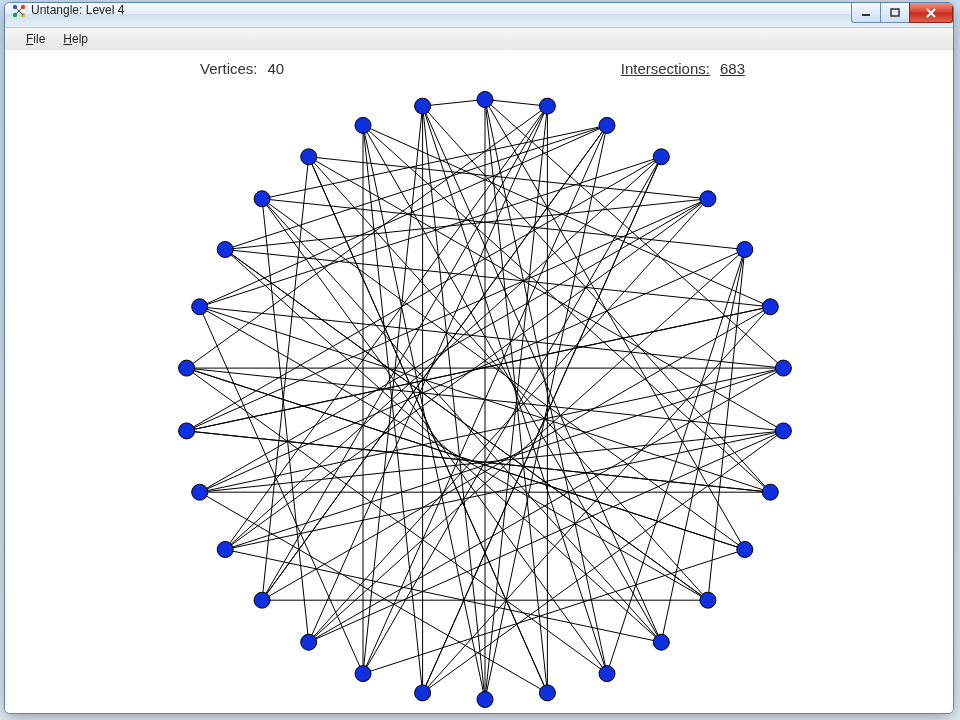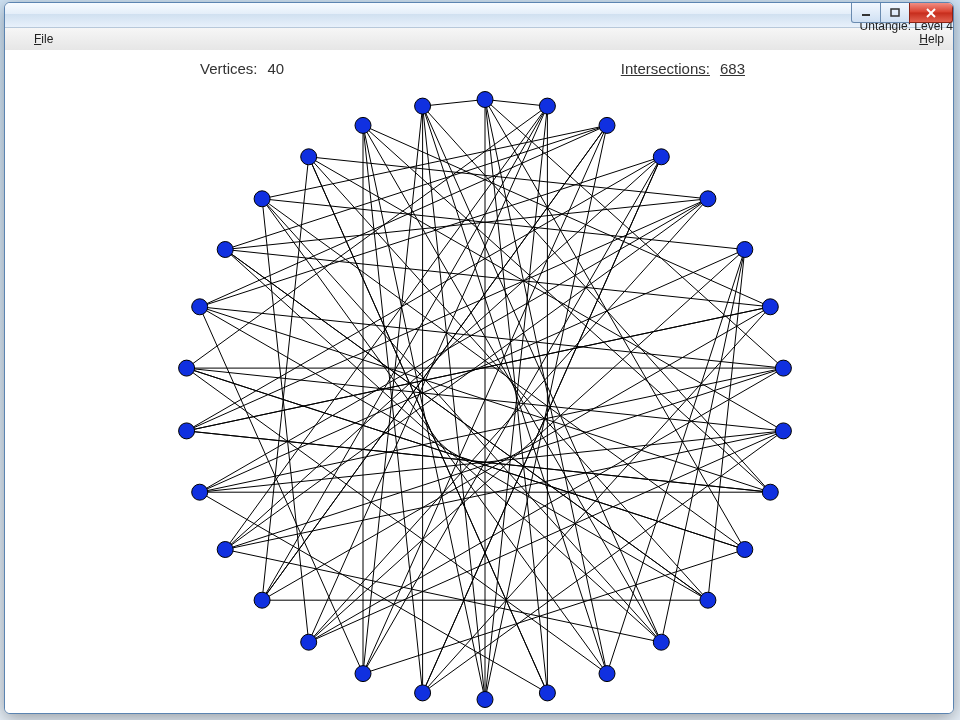--- a/index.html
+++ b/index.html
@@ -28,24 +28,23 @@
     border-radius: 6px;
     box-shadow: 0 4px 18px rgba(0,0,0,0.35);
     background: #fff;
     overflow: hidden;
   }
   .titlebar {
     height: 24px;
     background: linear-gradient(to bottom, #f7fbff 0%, #e4eef9 45%, #d0e0f0 46%, #e8f1fb 100%);
     border-bottom: 1px solid #b7c8da;
     display: flex;
-    align-items: flex-end;
+    align-items: flex-start;
     position: relative;
     user-select: none;
-    flex-direction: column;
   }
   .titlebar .app-icon {
     width: 16px;
     height: 16px;
     margin: 0 4px 0 6px;
     position: relative;
   }
   .titlebar .app-icon svg { display:block; }
   .title-text {
     font-size: 12px;
@@ -86,23 +85,22 @@
     font-weight: bold;
   }
   .win-btn.close svg, .win-btn.min svg, .win-btn.max svg { display:block; }
 
   .menubar {
     height: 22px;
     background: linear-gradient(to bottom, #f6f6f6, #e6e6e6);
     border-bottom: 1px solid #c6c6c6;
     display: flex;
     align-items: center;
-    padding-left: 20px;
+    padding-left: 12px;
     user-select: none;
-    justify-content: space-between;
   }
   .menu-item {
     padding: 2px 8px;
     font-size: 12px;
     color: #222;
     cursor: default;
     border: 1px solid transparent;
     border-radius: 2px;
   }
   .menu-item .mn-underline { text-decoration: underline; }

